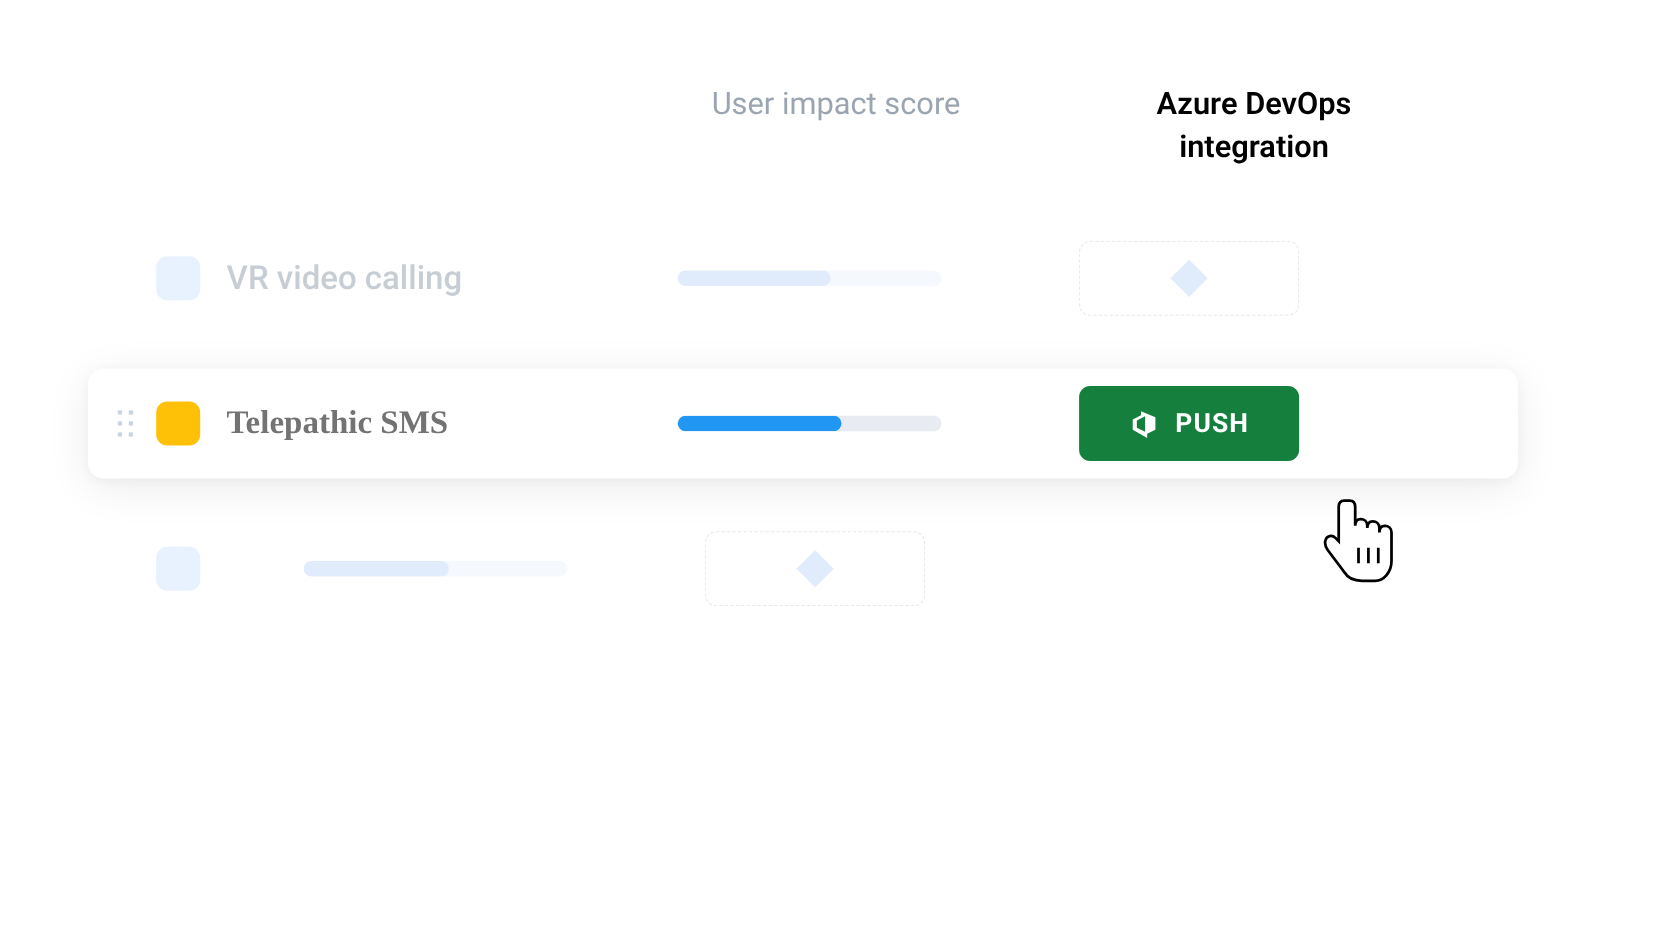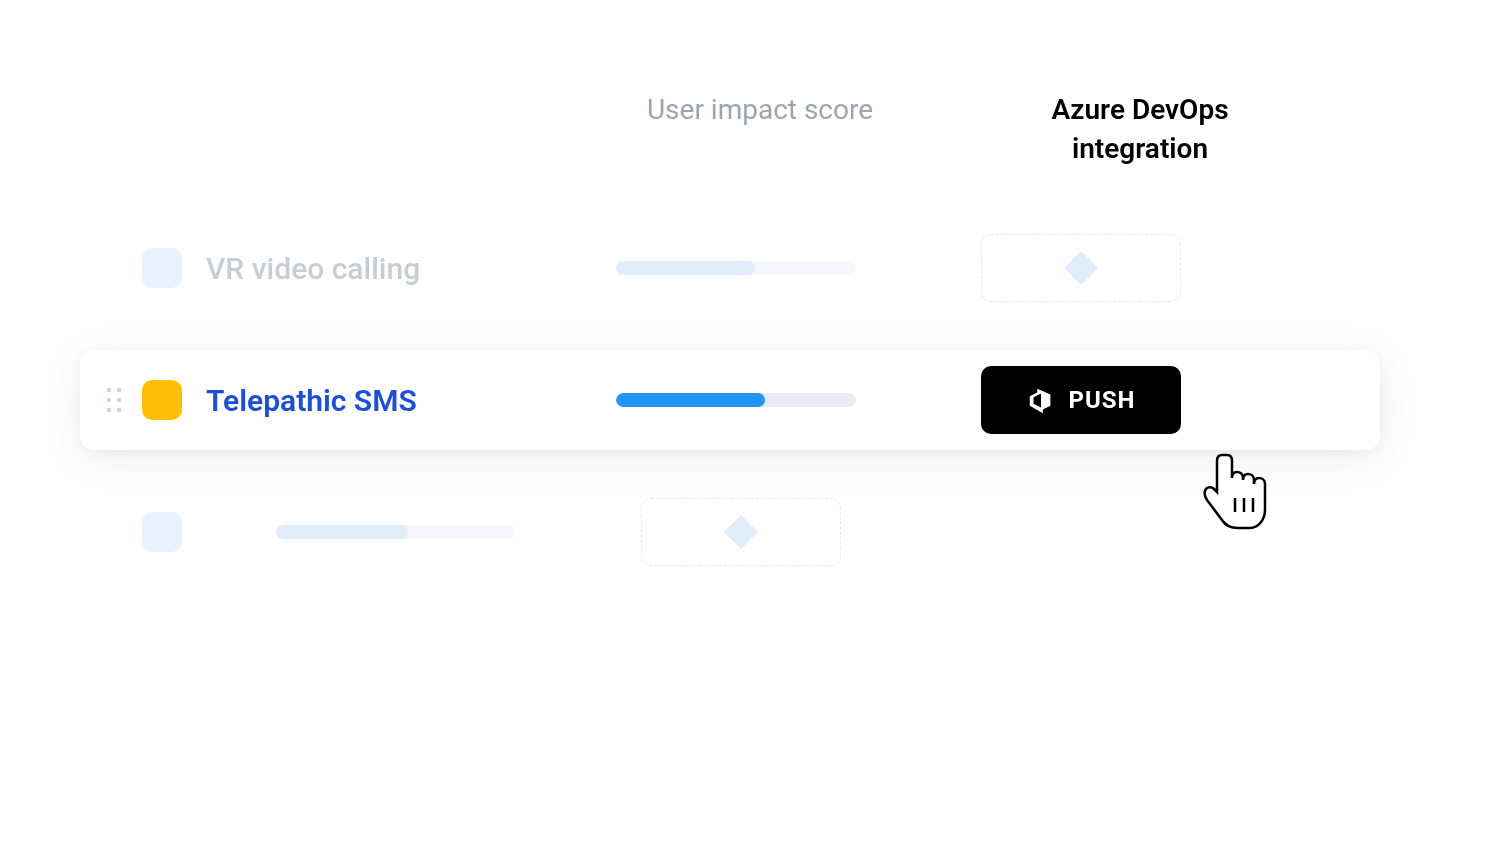--- a/index.html
+++ b/index.html
@@ -19,21 +19,20 @@
       position: absolute;
       left: 80px;
       top: 75px;
       width: 1300px;
     }
     .headers {
       display: flex;
       padding-left: 540px;
       gap: 100px;
       margin-bottom: 50px;
-      margin-top: 15px;
     }
     .header-col {
       font-size: 28px;
       line-height: 1.4;
       text-align: center;
     }
     .header-col.impact {
       color: #9aa5b1;
       width: 280px;
     }
@@ -98,21 +97,22 @@
     .feature-name {
       font-size: 30px;
       font-weight: 600;
       flex: 0 0 340px;
     }
     .row.faded .feature-name {
       color: #9aa5b1;
       font-weight: 500;
     }
     .row.active .feature-name {
-      color: #1d4ed8;
+      color: #737373;
+      font-family: Liberation Serif, serif;
     }
     .progress-col {
       width: 280px;
       display: flex;
       justify-content: center;
       margin-left: 50px;
     }
     .progress-track {
       width: 240px;
       height: 14px;
@@ -154,21 +154,21 @@
     }
     .azure-diamond {
       width: 24px;
       height: 24px;
       background: #c7dcf8;
       transform: rotate(45deg);
     }
     .push-button {
       width: 200px;
       height: 68px;
-      background: #000000;
+      background: #15803d;
       border-radius: 10px;
       display: flex;
       align-items: center;
       justify-content: center;
       gap: 12px;
       color: #ffffff;
       font-size: 24px;
       font-weight: 700;
       letter-spacing: 1px;
       cursor: pointer;

